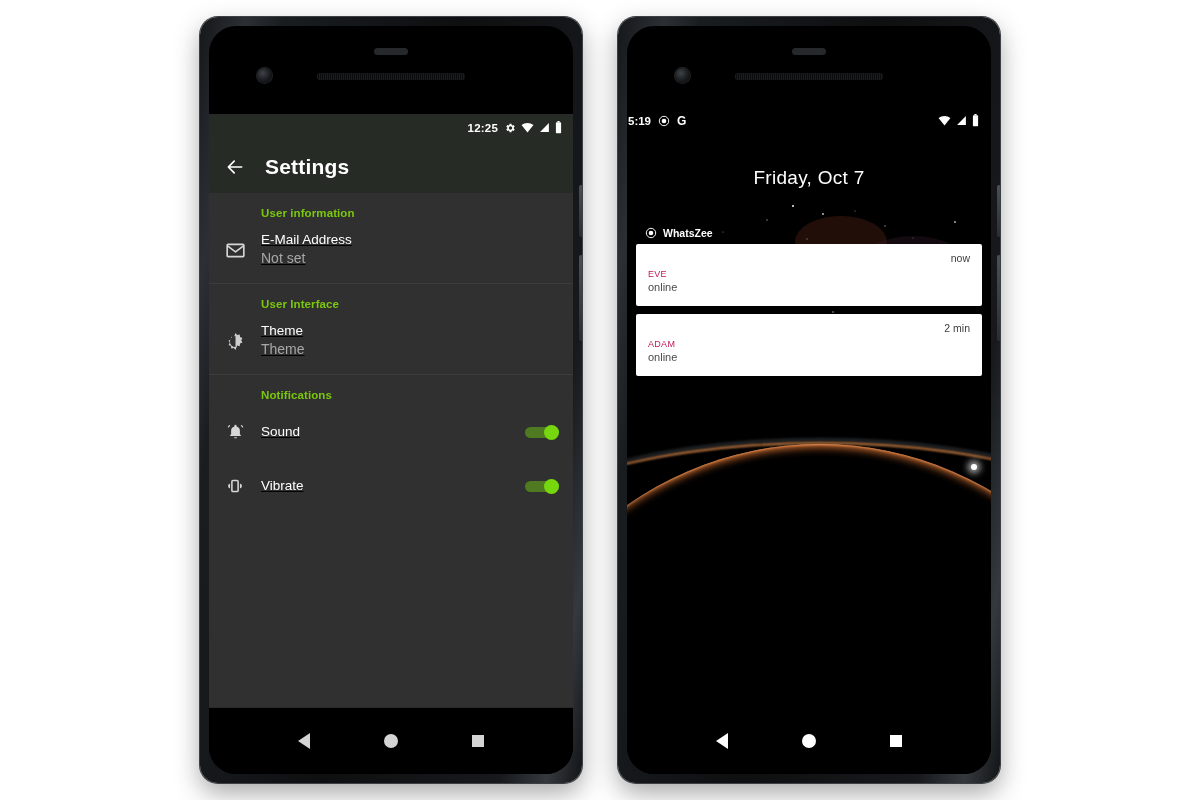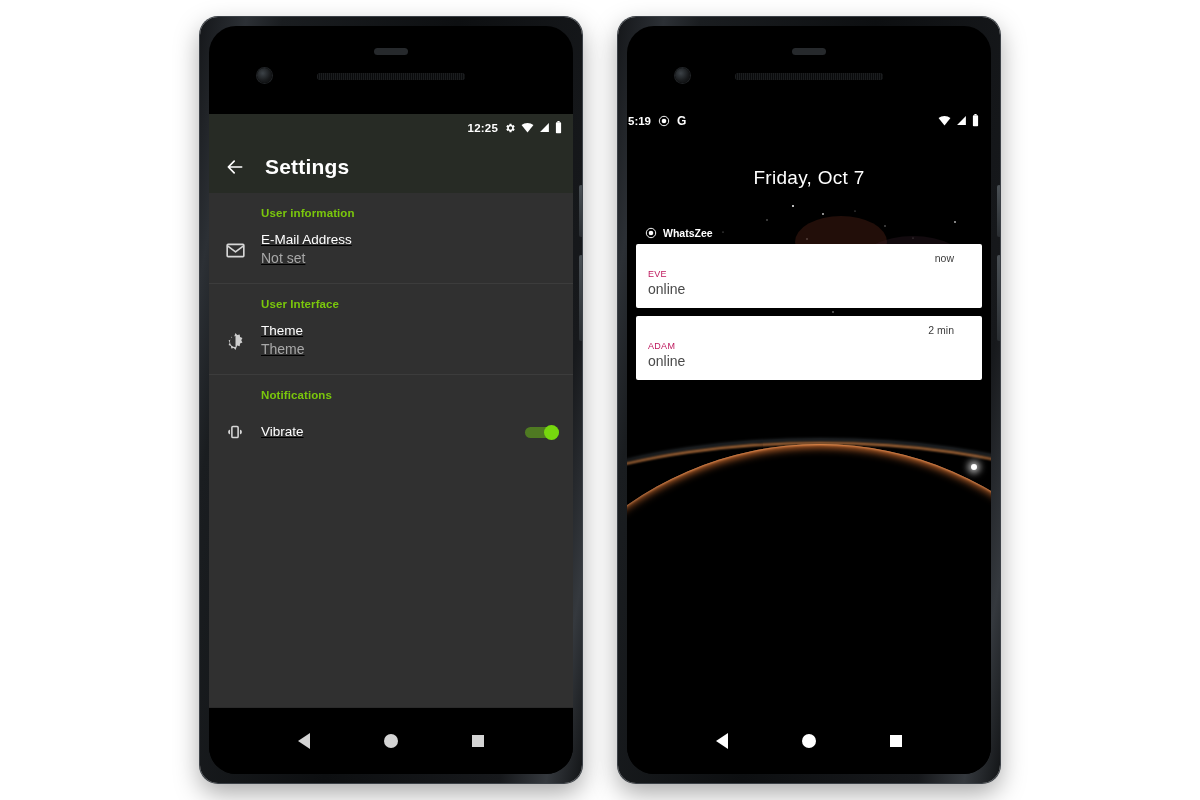--- a/index.html
+++ b/index.html
@@ -255,36 +255,36 @@
   .notif-card {
     background: #ffffff;
     margin: 0 9px 8px 9px;
     border-radius: 2px;
     padding: 9px 12px 11px 12px;
     position: relative;
     min-height: 42px;
   }
   .notif-time {
     position: absolute;
-    right: 28px;
+    right: 12px;
     top: 8px;
     color: #3c3c3c;
     font-size: 10.5px;
   }
   .notif-name {
     color: #be185d;
     font-size: 13px;
     font-variant: small-caps;
     text-transform: lowercase;
     letter-spacing: 0.3px;
     margin-top: 12px;
   }
   .notif-sub {
     color: #4a4a4a;
-    font-size: 14px;
+    font-size: 11px;
     margin-top: 1px;
   }
 
   
   .wallpaper {
     position: absolute;
     left: 0; right: 0; top: 0; bottom: 0;
     background: #000;
     z-index: 1;
     overflow: hidden;
@@ -463,20 +463,38 @@
               <span class="row-text">
                 <div class="row-title">Theme</div>
                 <div class="row-sub">Theme</div>
               </span>
             </div>
           </div>
 
           <div class="section">
             <div class="section-title">Notifications</div>
 
+            <div class="row">
+              <span class="row-icon">
+                <svg width="21" height="21" viewBox="0 0 24 24" fill="#d6d6d6">
+                  <path d="M12 3.2a1.3 1.3 0 0 0-1.3 1.3v.6A5.2 5.2 0 0 0 7 10.1v3.6l-1.5 2.4h13L17 13.7v-3.6a5.2 5.2 0 0 0-3.7-5v-.6A1.3 1.3 0 0 0 12 3.2z"></path>
+                  <path d="M10.3 17.3a1.75 1.75 0 0 0 3.4 0z"></path>
+                  <g stroke="#d6d6d6" stroke-width="1.4" stroke-linecap="round" fill="none">
+                    <path d="M5.2 4.2 3.9 5.6M18.8 4.2l1.3 1.4"></path>
+                  </g>
+                </svg>
+              </span>
+              <span class="row-text">
+                <div class="row-title">Sound</div>
+              </span>
+              <span class="switch on">
+                <span class="track"></span>
+                <span class="knob"></span>
+              </span>
+            </div>
 
             <div class="row">
               <span class="row-icon">
                 <svg width="22" height="22" viewBox="0 0 24 24" fill="#d6d6d6">
                   <rect x="8.6" y="6" width="6.8" height="12" rx="1.2" fill="none" stroke="#d6d6d6" stroke-width="1.7"></rect>
                   <path d="M6.6 9.4v5.2l-2-1.3v-2.6zM17.4 9.4v5.2l2-1.3v-2.6z"></path>
                 </svg>
               </span>
               <span class="row-text">
                 <div class="row-title">Vibrate</div>

